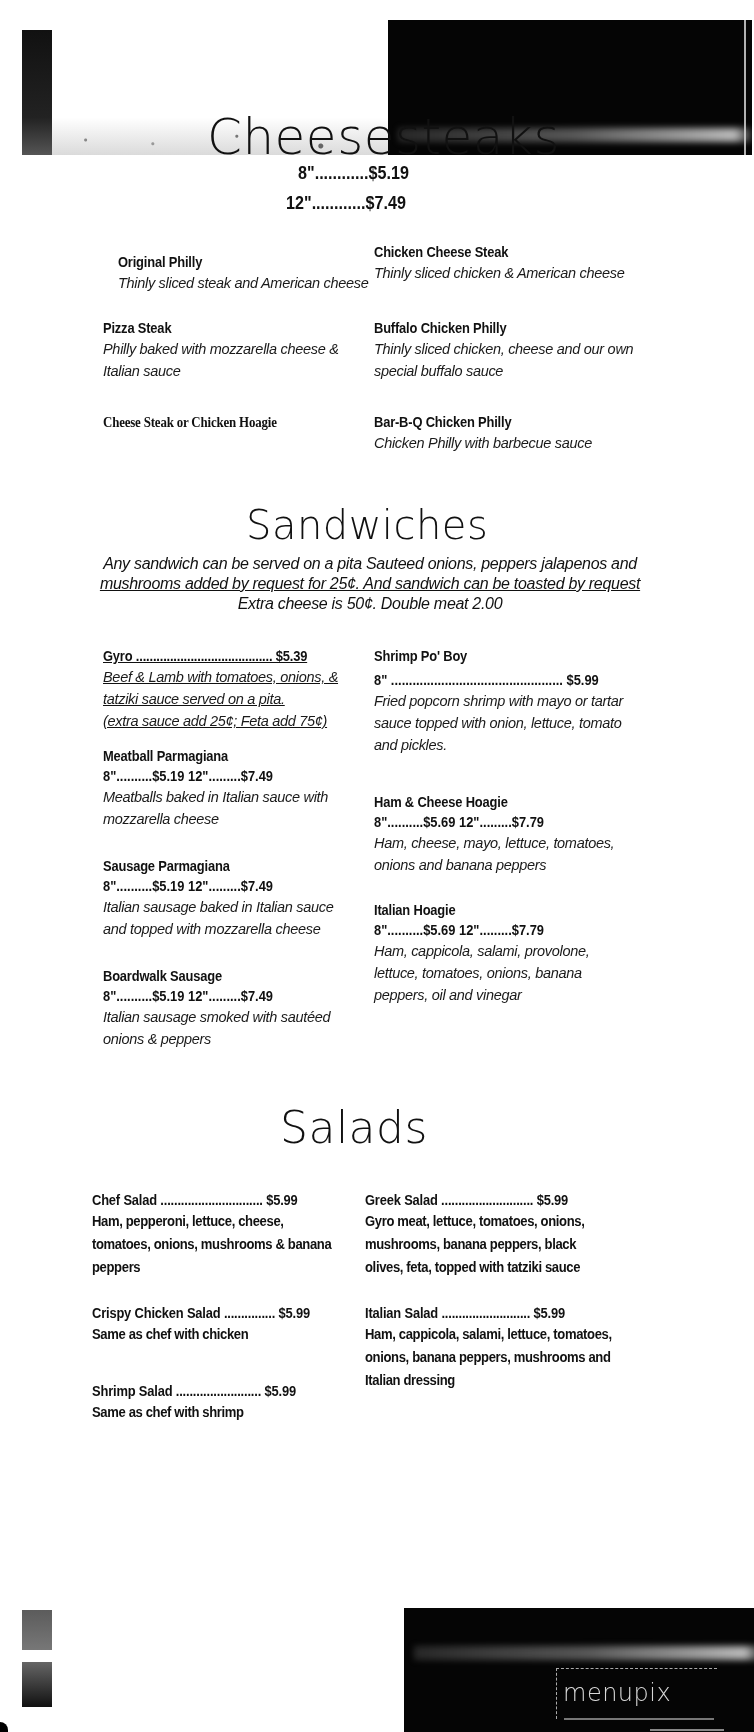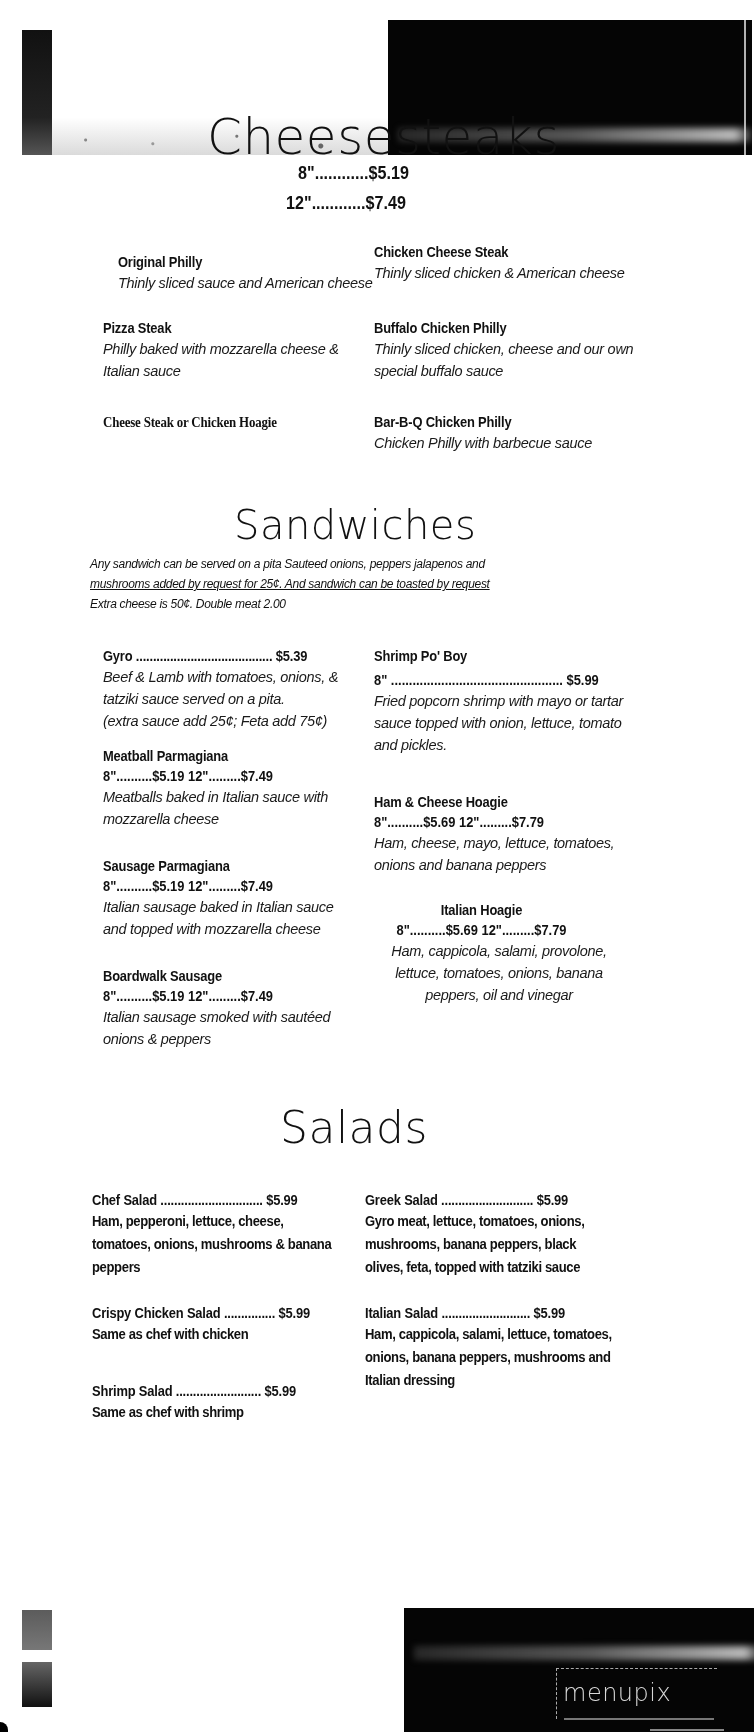--- a/index.html
+++ b/index.html
@@ -49,22 +49,22 @@
   .item-name { font-weight:bold; font-size:15px; line-height:20px; white-space:nowrap;
     transform:scaleX(0.86); transform-origin:left top; display:block; letter-spacing:-0.2px; }
   .item-desc { font-style:italic; font-size:14.5px; line-height:22px; display:block; color:#1a1a1a;
     letter-spacing:-0.3px; }
   .item-prices { font-weight:bold; font-size:15px; line-height:20px; white-space:nowrap; display:block;
     transform:scaleX(0.86); transform-origin:left top; }
   .salad-desc { font-weight:bold; font-size:14.5px; line-height:23px; display:block; letter-spacing:-0.4px;
     transform:scaleX(0.9); transform-origin:left top; width:111%; }
 
   .item { position:absolute; }
-  .note { position:absolute; left:90px; width:560px; font-style:italic;
-    font-size:12px; line-height:20px; letter-spacing:-0.3px; color:#111; }
+  .note { position:absolute; left:90px; width:560px; text-align:center; font-style:italic;
+    font-size:16px; line-height:20px; letter-spacing:-0.3px; color:#111; }
 </style>
 </head>
 <body>
 
 <div class="left-bar top"></div>
 <div class="speckle-strip"></div>
 <div class="dark-band top">
   <div class="glow"></div>
   <div class="edge"></div>
 </div>
@@ -72,21 +72,21 @@
 <div class="section-title" style="left:207px; top:108px; font-size:50px;">Cheesesteaks</div>
 <div class="price-line" style="left:298px; top:162px;">
   <span>8"</span><span>............</span><span>$5.19</span>
 </div>
 <div class="price-line" style="left:286px; top:192px;">
   <span>12"</span><span>............</span><span>$7.49</span>
 </div>
 
 <div class="item" style="left:103px; top:252px; width:260px;margin-left:15px;">
   <span class="item-name">Original Philly</span>
-  <span class="item-desc">Thinly sliced sauce and American cheese</span>
+  <span class="item-desc">Thinly sliced steak and American cheese</span>
 </div>
 <div class="item" style="left:374px; top:242px; width:280px;">
   <span class="item-name">Chicken Cheese Steak</span>
   <span class="item-desc">Thinly sliced chicken &amp; American cheese</span>
 </div>
 <div class="item" style="left:103px; top:318px; width:250px;">
   <span class="item-name">Pizza Steak</span>
   <span class="item-desc">Philly baked with mozzarella cheese &amp; Italian sauce</span>
 </div>
 <div class="item" style="left:374px; top:318px; width:270px;">
@@ -94,26 +94,26 @@
   <span class="item-desc">Thinly sliced chicken, cheese and our own special buffalo sauce</span>
 </div>
 <div class="item" style="left:103px; top:412px; width:250px;font-family:Liberation Serif, serif;">
   <span class="item-name">Cheese Steak or Chicken Hoagie</span>
 </div>
 <div class="item" style="left:374px; top:412px; width:270px;">
   <span class="item-name">Bar-B-Q Chicken Philly</span>
   <span class="item-desc">Chicken Philly with barbecue sauce</span>
 </div>
 
-<div class="section-title" style="left:234px; top:502px; font-size:40px;">Sandwiches</div>
+<div class="section-title" style="left:246px; top:502px; font-size:40px;">Sandwiches</div>
 <div class="note" style="top:554px;">Any sandwich can be served on a pita Sauteed onions, peppers jalapenos and</div>
 <div class="note" style="top:574px;text-decoration:underline;">mushrooms added by request for 25¢.  And sandwich can be toasted by request</div>
 <div class="note" style="top:594px;">Extra cheese is 50¢.  Double meat 2.00</div>
 
-<div class="item" style="left:103px; top:646px; width:250px;">
+<div class="item" style="left:103px; top:646px; width:250px;text-decoration:underline;">
   <span class="item-name">Gyro ........................................ $5.39</span>
   <span class="item-desc">Beef &amp; Lamb with tomatoes, onions, &amp; tatziki sauce served on a pita.</span>
   <span class="item-desc">(extra sauce add 25¢; Feta add 75¢)</span>
 </div>
 <div class="item" style="left:103px; top:746px; width:250px;">
   <span class="item-name">Meatball Parmagiana</span>
   <span class="item-prices">8"..........$5.19   12".........$7.49</span>
   <span class="item-desc">Meatballs baked in Italian sauce with mozzarella cheese</span>
 </div>
 <div class="item" style="left:103px; top:856px; width:250px;">
@@ -130,21 +130,21 @@
 <div class="item" style="left:374px; top:646px; width:270px;">
   <span class="item-name">Shrimp Po' Boy</span>
   <span class="item-prices" style="margin-top:4px;">8" ................................................ $5.99</span>
   <span class="item-desc">Fried popcorn shrimp with mayo or tartar sauce topped with onion, lettuce, tomato and pickles.</span>
 </div>
 <div class="item" style="left:374px; top:792px; width:270px;">
   <span class="item-name">Ham &amp; Cheese Hoagie</span>
   <span class="item-prices">8"..........$5.69   12".........$7.79</span>
   <span class="item-desc">Ham, cheese, mayo, lettuce, tomatoes, onions and banana peppers</span>
 </div>
-<div class="item" style="left:374px; top:900px; width:250px;text-align:center;">
+<div class="item" style="left:374px; top:900px; width:250px;">
   <span class="item-name">Italian Hoagie</span>
   <span class="item-prices">8"..........$5.69   12".........$7.79</span>
   <span class="item-desc">Ham, cappicola, salami, provolone, lettuce, tomatoes, onions, banana peppers, oil and vinegar</span>
 </div>
 
 <div class="section-title" style="left:280px; top:1102px; font-size:44px;">Salads</div>
 
 <div class="item" style="left:92px; top:1190px; width:250px;">
   <span class="item-name">Chef Salad .............................. $5.99</span>
   <span class="salad-desc">Ham, pepperoni, lettuce, cheese, tomatoes, onions, mushrooms &amp; banana peppers</span>

